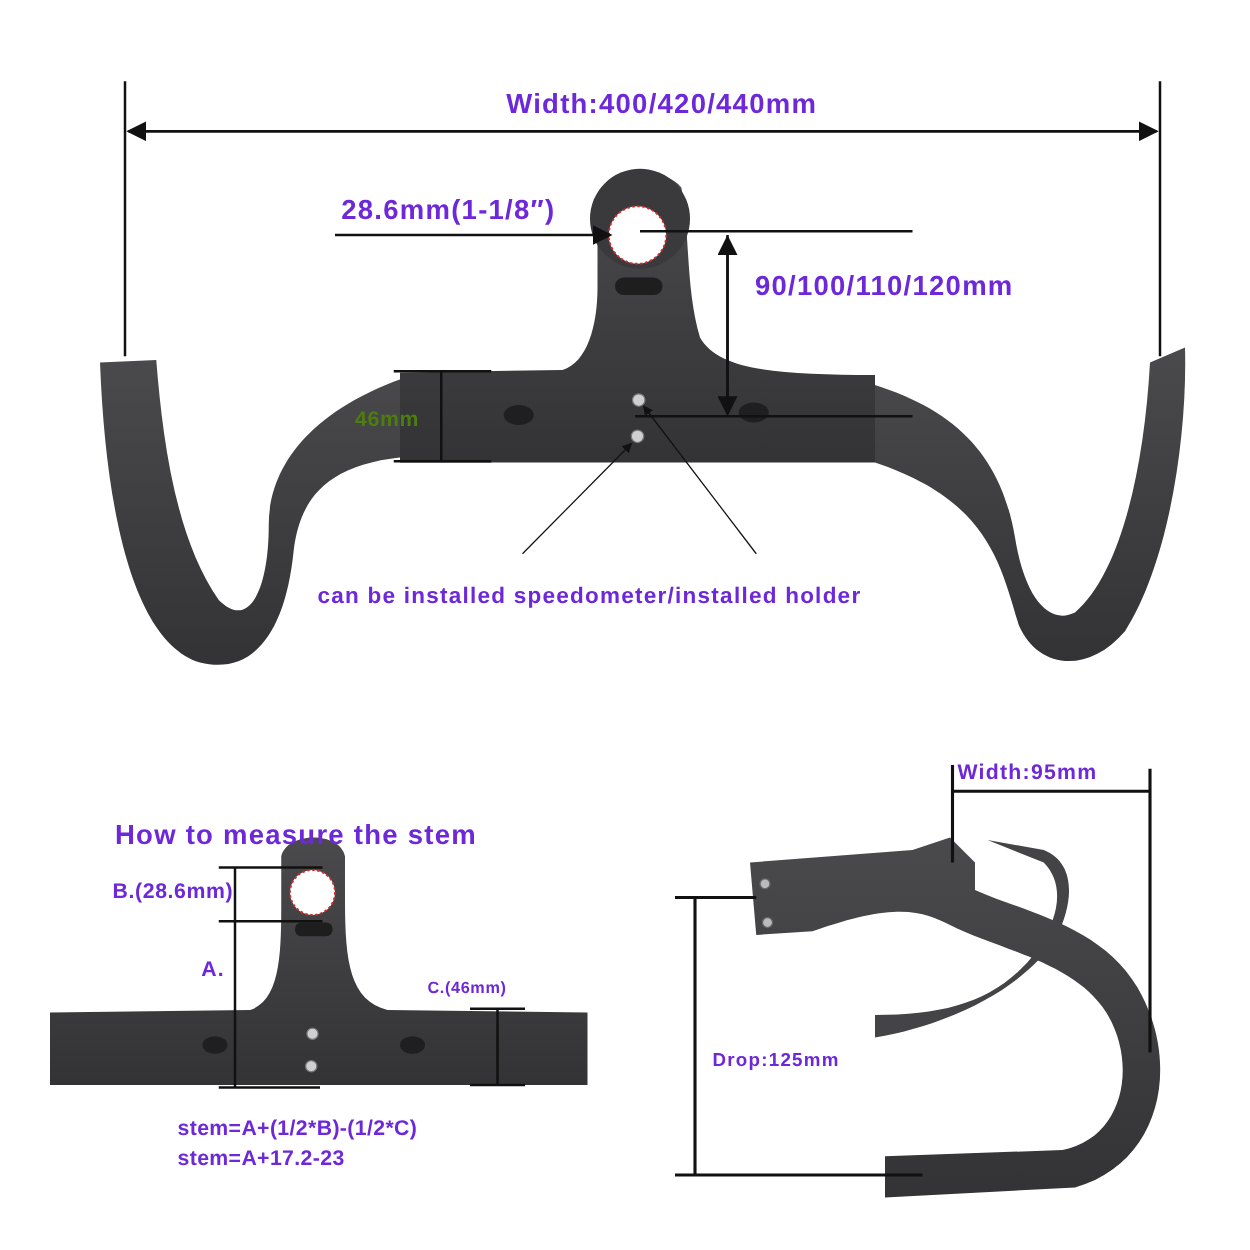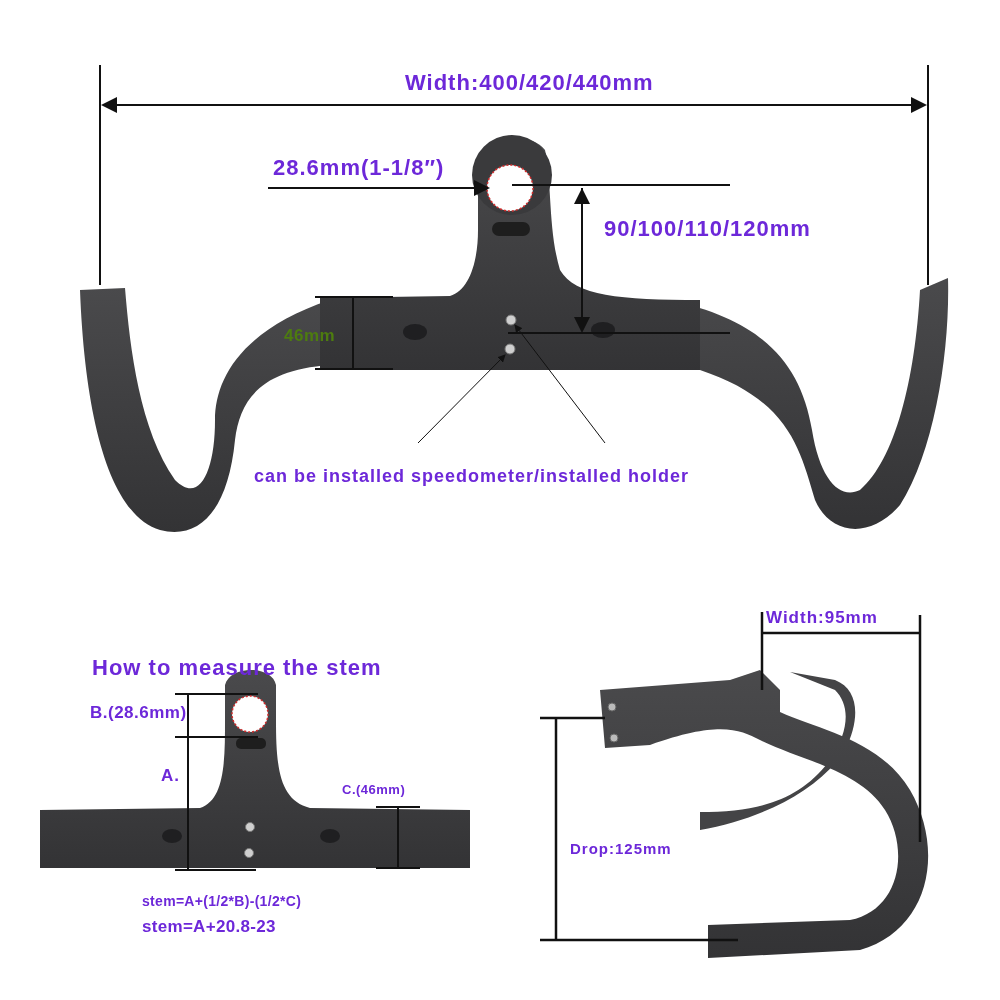--- a/index.html
+++ b/index.html
@@ -96,17 +96,17 @@
 <div class="lbl" style="left:405px;top:70px;font-size:22px;">Width:400/420/440mm</div>
 <div class="lbl" style="left:273px;top:155px;font-size:22px;text-align:right;">28.6mm(1-1/8″)</div>
 <div class="lbl" style="left:604px;top:216px;font-size:22px;">90/100/110/120mm</div>
 <div class="lbl" style="left:284px;top:326px;font-size:17px;letter-spacing:0.5px;color:#4d7c0f;">46mm</div>
 <div class="lbl" style="left:254px;top:466px;font-size:18px;">can be installed speedometer/installed holder</div>
 
 <div class="lbl" style="left:92px;top:655px;font-size:22px;">How to measure the stem</div>
 <div class="lbl" style="left:62px;top:703px;font-size:17px;letter-spacing:0.5px;margin-left:28px;">B.(28.6mm)</div>
 <div class="lbl" style="left:161px;top:766px;font-size:17px;">A.</div>
 <div class="lbl" style="left:342px;top:782px;font-size:13px;letter-spacing:0.5px;">C.(46mm)</div>
-<div class="lbl" style="left:142px;top:893px;font-size:14px;letter-spacing:0.3px;">stem=A+(1/2*B)-(1/2*C)</div>
-<div class="lbl" style="left:142px;top:917px;font-size:17px;letter-spacing:0.3px;">stem=A+20.8-23</div>
+<div class="lbl" style="left:142px;top:893px;font-size:17px;letter-spacing:0.3px;">stem=A+(1/2*B)-(1/2*C)</div>
+<div class="lbl" style="left:142px;top:917px;font-size:17px;letter-spacing:0.3px;">stem=A+17.2-23</div>
 
 <div class="lbl" style="left:766px;top:608px;font-size:17px;">Width:95mm</div>
 <div class="lbl" style="left:570px;top:840px;font-size:15px;">Drop:125mm</div>
 
 </body></html>

